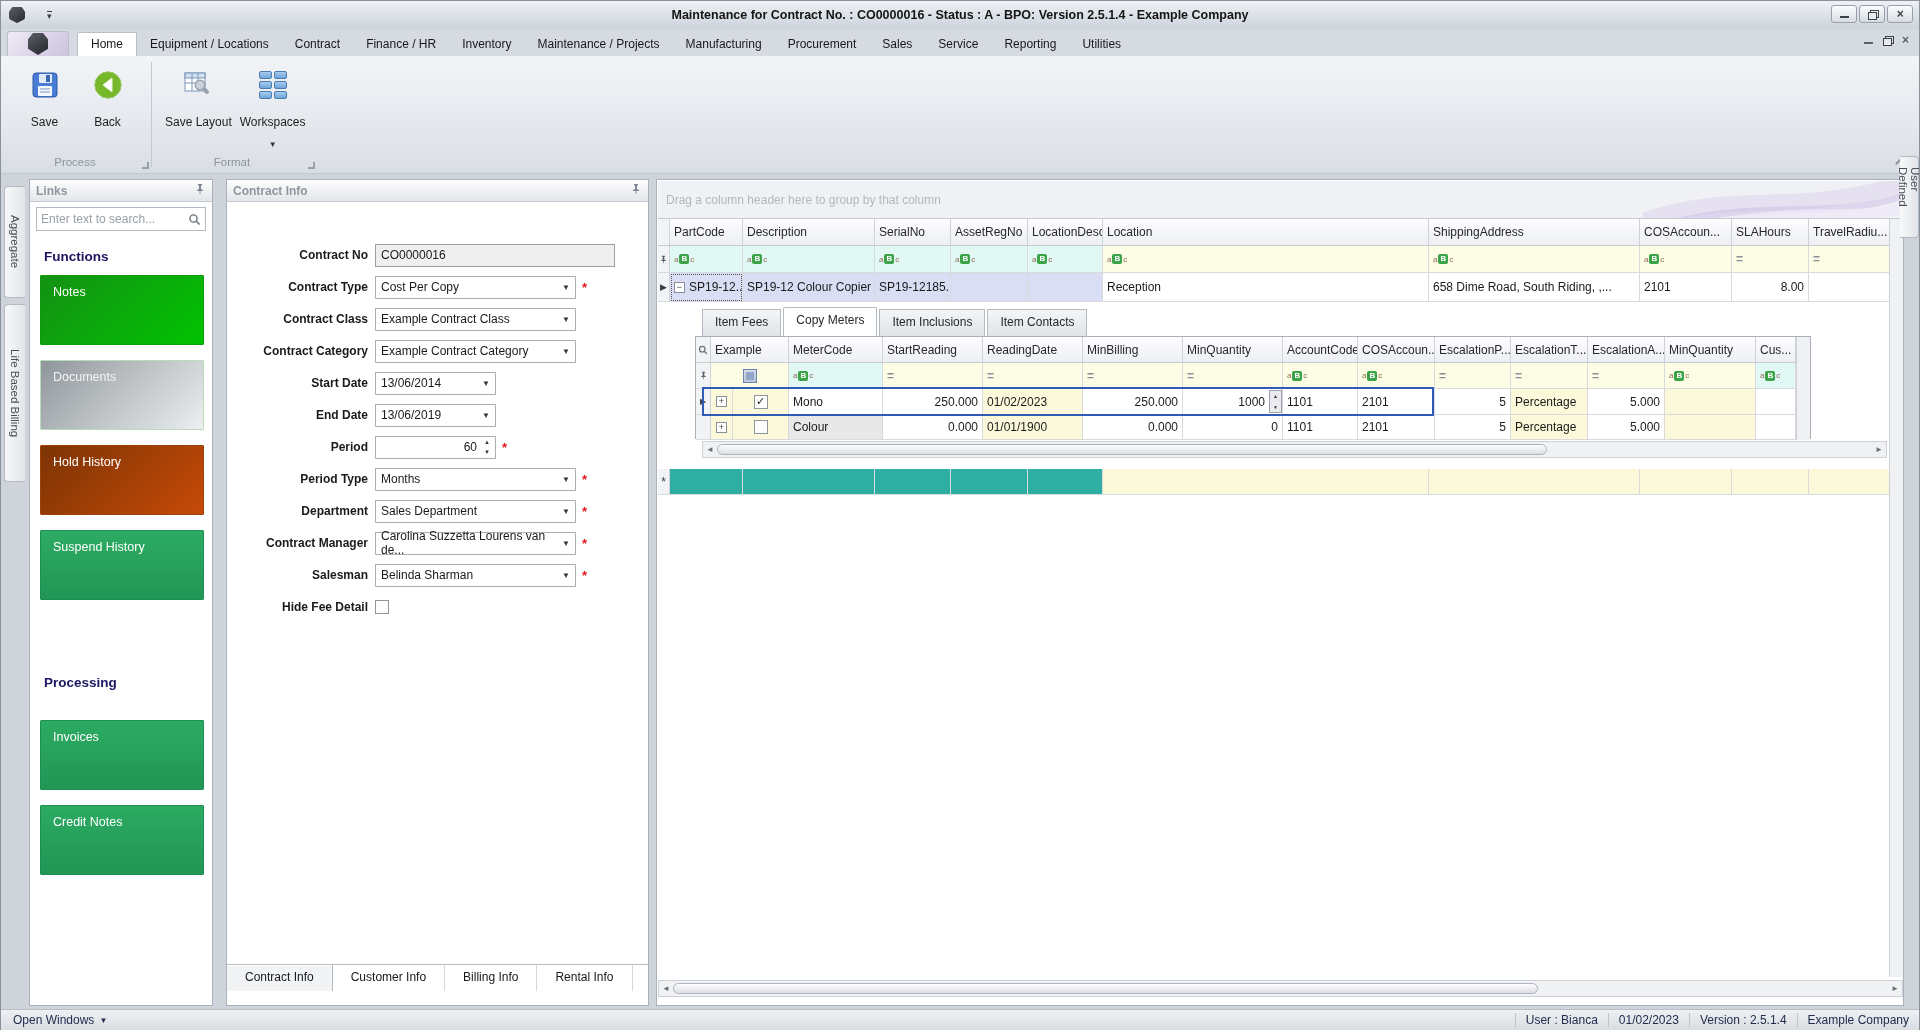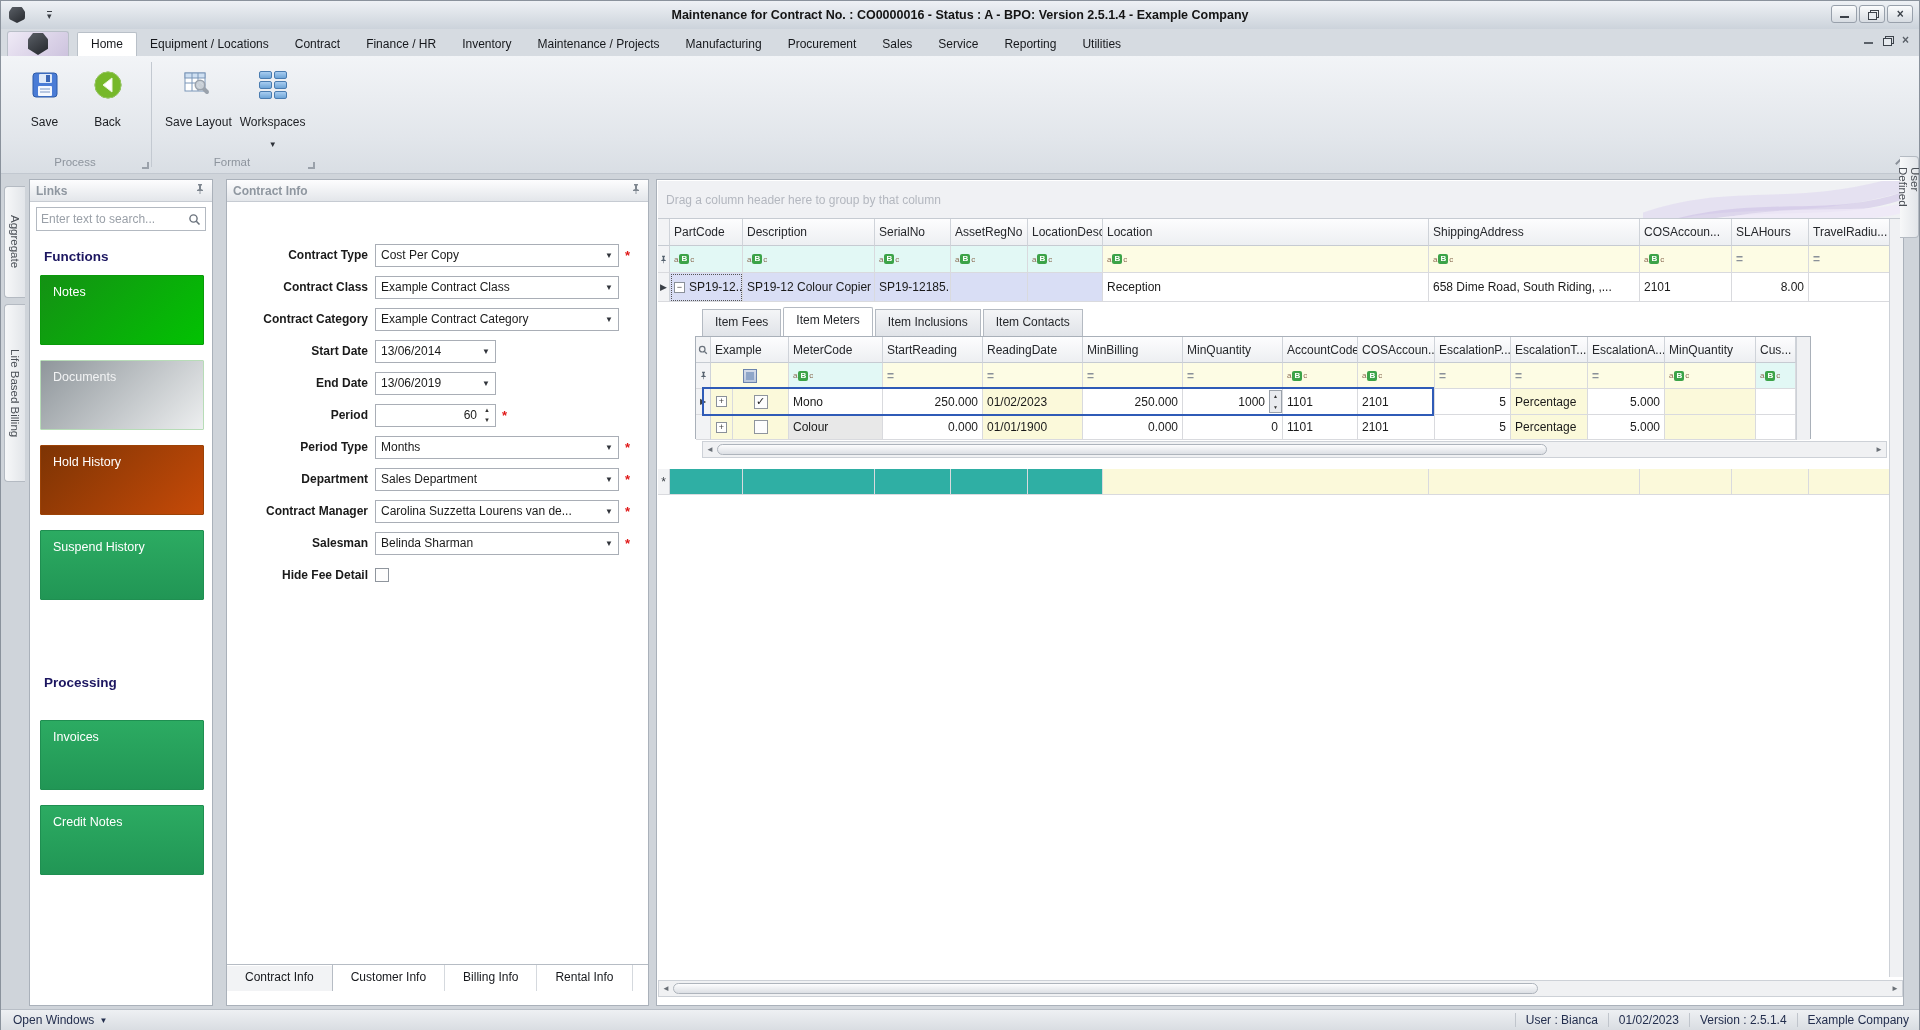--- a/index.html
+++ b/index.html
@@ -67,21 +67,21 @@
   .lb-bright { background:linear-gradient(135deg,#149114,#02c202); border:1px solid #0a9a0a; }
   .lb-gray { background:linear-gradient(135deg,#8f969b,#edeff0); border:1px solid #b7dcb7; color:#f2f3f4; }
   .lb-orange { background:linear-gradient(135deg,#7d3404,#c64a08); border:1px solid #9c4206; }
   .lb-green { background:linear-gradient(#2cab62,#219655); border:1px solid #1f8f51; }
 
   
   .frow { display:flex; align-items:center; height:26px; margin-bottom:6px; }
   .flabel { width:148px; text-align:right; font-weight:bold; padding-right:7px; white-space:nowrap; }
   .ctrl { height:23px; border:1px solid #a9aeb6; background:#fff; display:flex; align-items:center; padding:0 5px; position:relative; }
   .ctrl.readonly { background:#efefef; border-color:#9aa0a8; width:240px; }
-  .ctrl.dd { width:244px; }
+  .ctrl.dd { width:201px; }
   .ctrl.dd-s { width:121px; }
   .dd-arrow { margin-left:auto; font-size:8px; color:#30343b; padding-left:6px; }
   .spin { width:121px; justify-content:flex-end; padding-right:18px; }
   .spinbtns { position:absolute; right:1px; top:1px; bottom:1px; width:14px; display:flex; flex-direction:column; }
   .spinbtns i { flex:1; font-size:6px; color:#333; display:flex; align-items:center; justify-content:center; font-style:normal; }
   .req { color:#e01818; font-weight:bold; margin-left:6px; font-size:13px; }
   .chk { width:14px; height:14px; border:1px solid #8f959d; background:#fdfdfd; display:inline-flex; align-items:center; justify-content:center; font-size:11px; color:#222; }
   .btabs { position:absolute; left:0; bottom:14px; height:27px; display:flex; align-items:stretch; border-top:1px solid #b6bcc4; width:100%; background:#fff; }
   .btab { padding:5px 18px 0 18px; color:#16181c; border-right:1px solid #d5d9de; white-space:nowrap; }
   .btab.active { background:#f2f3f5; border-right:1px solid #b6bcc4; box-shadow:inset 0 1px 0 #fff; }
@@ -278,20 +278,26 @@
         <span>Contract Info</span>
         <span class="pin">
           <svg width="12" height="12" viewBox="0 0 12 12">
               <path d="M4 1 h4 v1 l-1 1 v3 l2 1 v1 H3 V7 l2-1 V3 L4 2 Z" fill="#7e868f"></path>
               <rect x="5.6" y="8" width="0.8" height="3" fill="#7e868f"></rect>
             </svg>
         </span>
       </div>
       <div style="position:absolute; top:62px; left:0; right:0">
         <div class="frow">
+          <div class="flabel">Contract No</div>
+          <div class="ctrl readonly">
+              <span>CO0000016</span>
+            </div>
+        </div>
+        <div class="frow">
           <div class="flabel">Contract Type</div>
           <div class="ctrl dd">
               <span>Cost Per Copy</span>
               <span class="dd-arrow">▼</span>
             </div>
           <span class="req">*</span>
         </div>
         <div class="frow">
           <div class="flabel">Contract Class</div>
           <div class="ctrl dd">
@@ -452,21 +458,21 @@
         <div class="c sel" style="width:75px"></div>
         <div class="c" style="width:326px">Reception</div>
         <div class="c" style="width:211px">658 Dime Road, South Riding, ,...</div>
         <div class="c" style="width:92px">2101</div>
         <div class="c num" style="width:77px">8.00</div>
         <div class="c" style="width:83px"></div>
       </div>
 
       <div class="grow" style="left:45px; top:128px; height:28px; align-items:flex-end">
         <div class="dtab">Item Fees</div>
-        <div class="dtab active">Item Meters</div>
+        <div class="dtab active">Copy Meters</div>
         <div class="dtab">Item Inclusions</div>
         <div class="dtab">Item Contacts</div>
       </div>
 
       <div class="abs" style="left:38px; top:156px; width:1116px; height:103px; border:1px solid #a9b0b9; background:#fff">
 
         <div class="grow" style="left:0; top:0; height:26px">
           <div class="c h ind" style="width:15px">
             <svg width="10" height="10" viewBox="0 0 13 13">
                 <circle cx="5.5" cy="5.5" r="3.6" fill="none" stroke="#6a727c" stroke-width="1.6"></circle>

